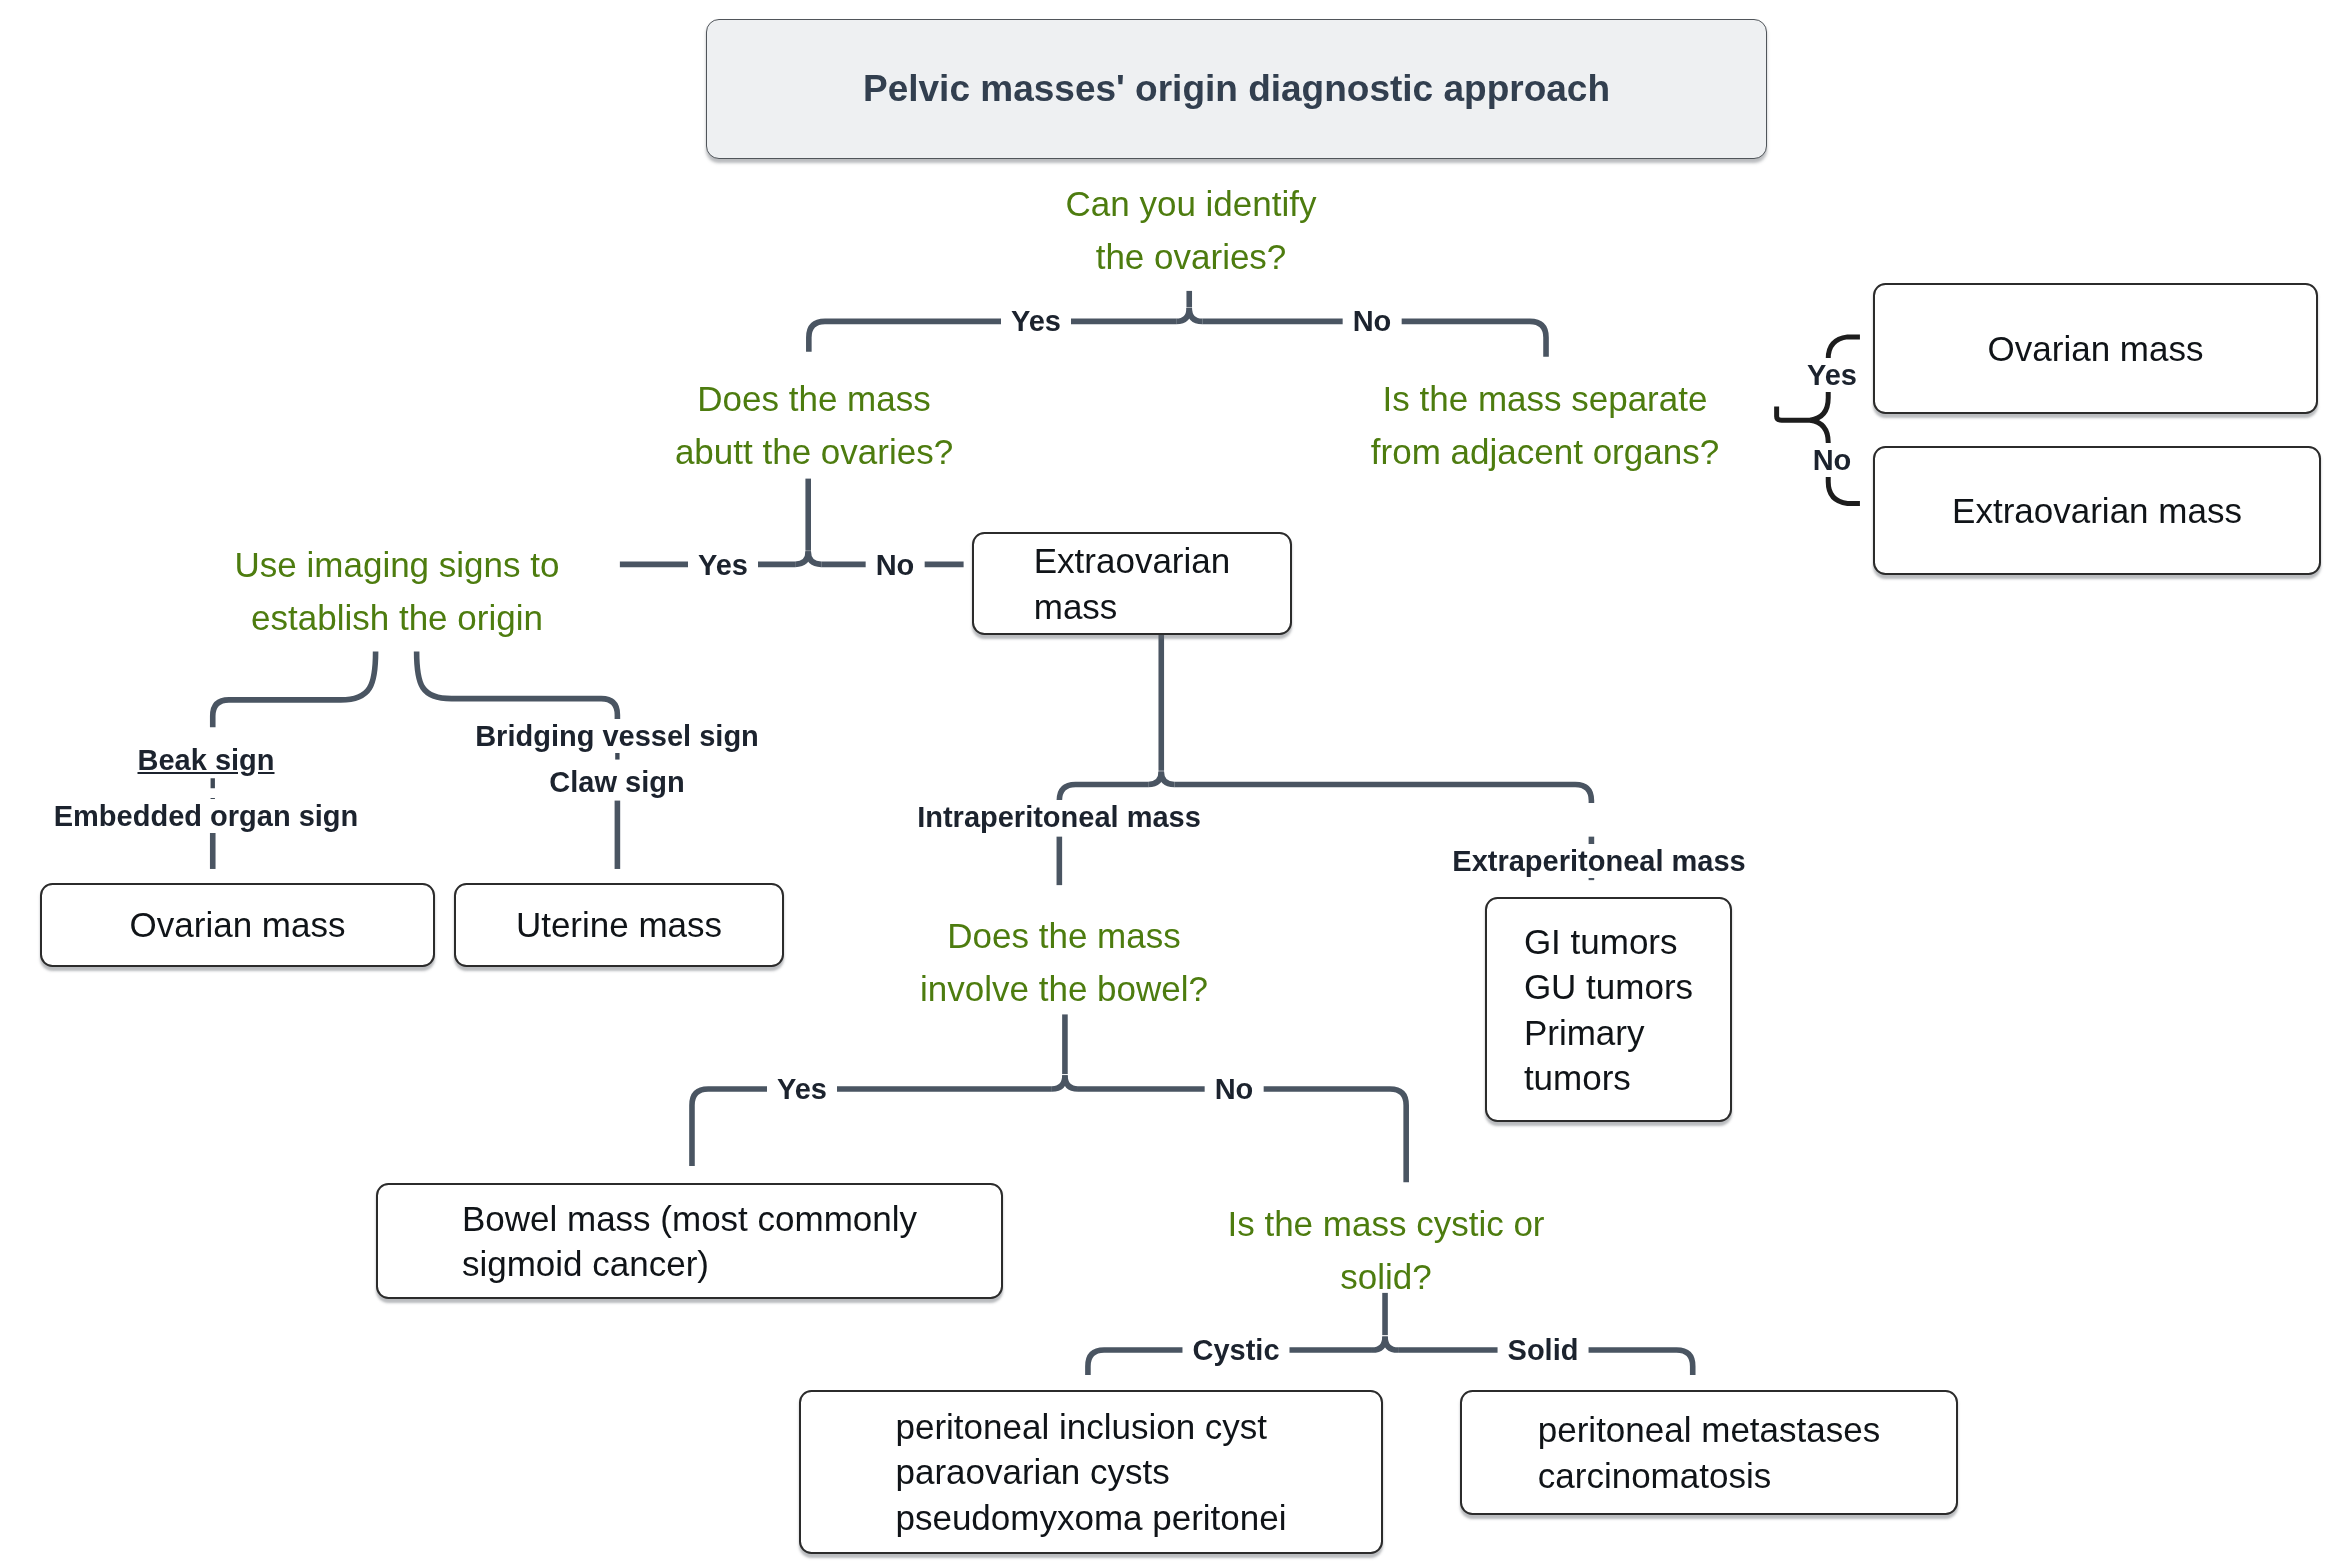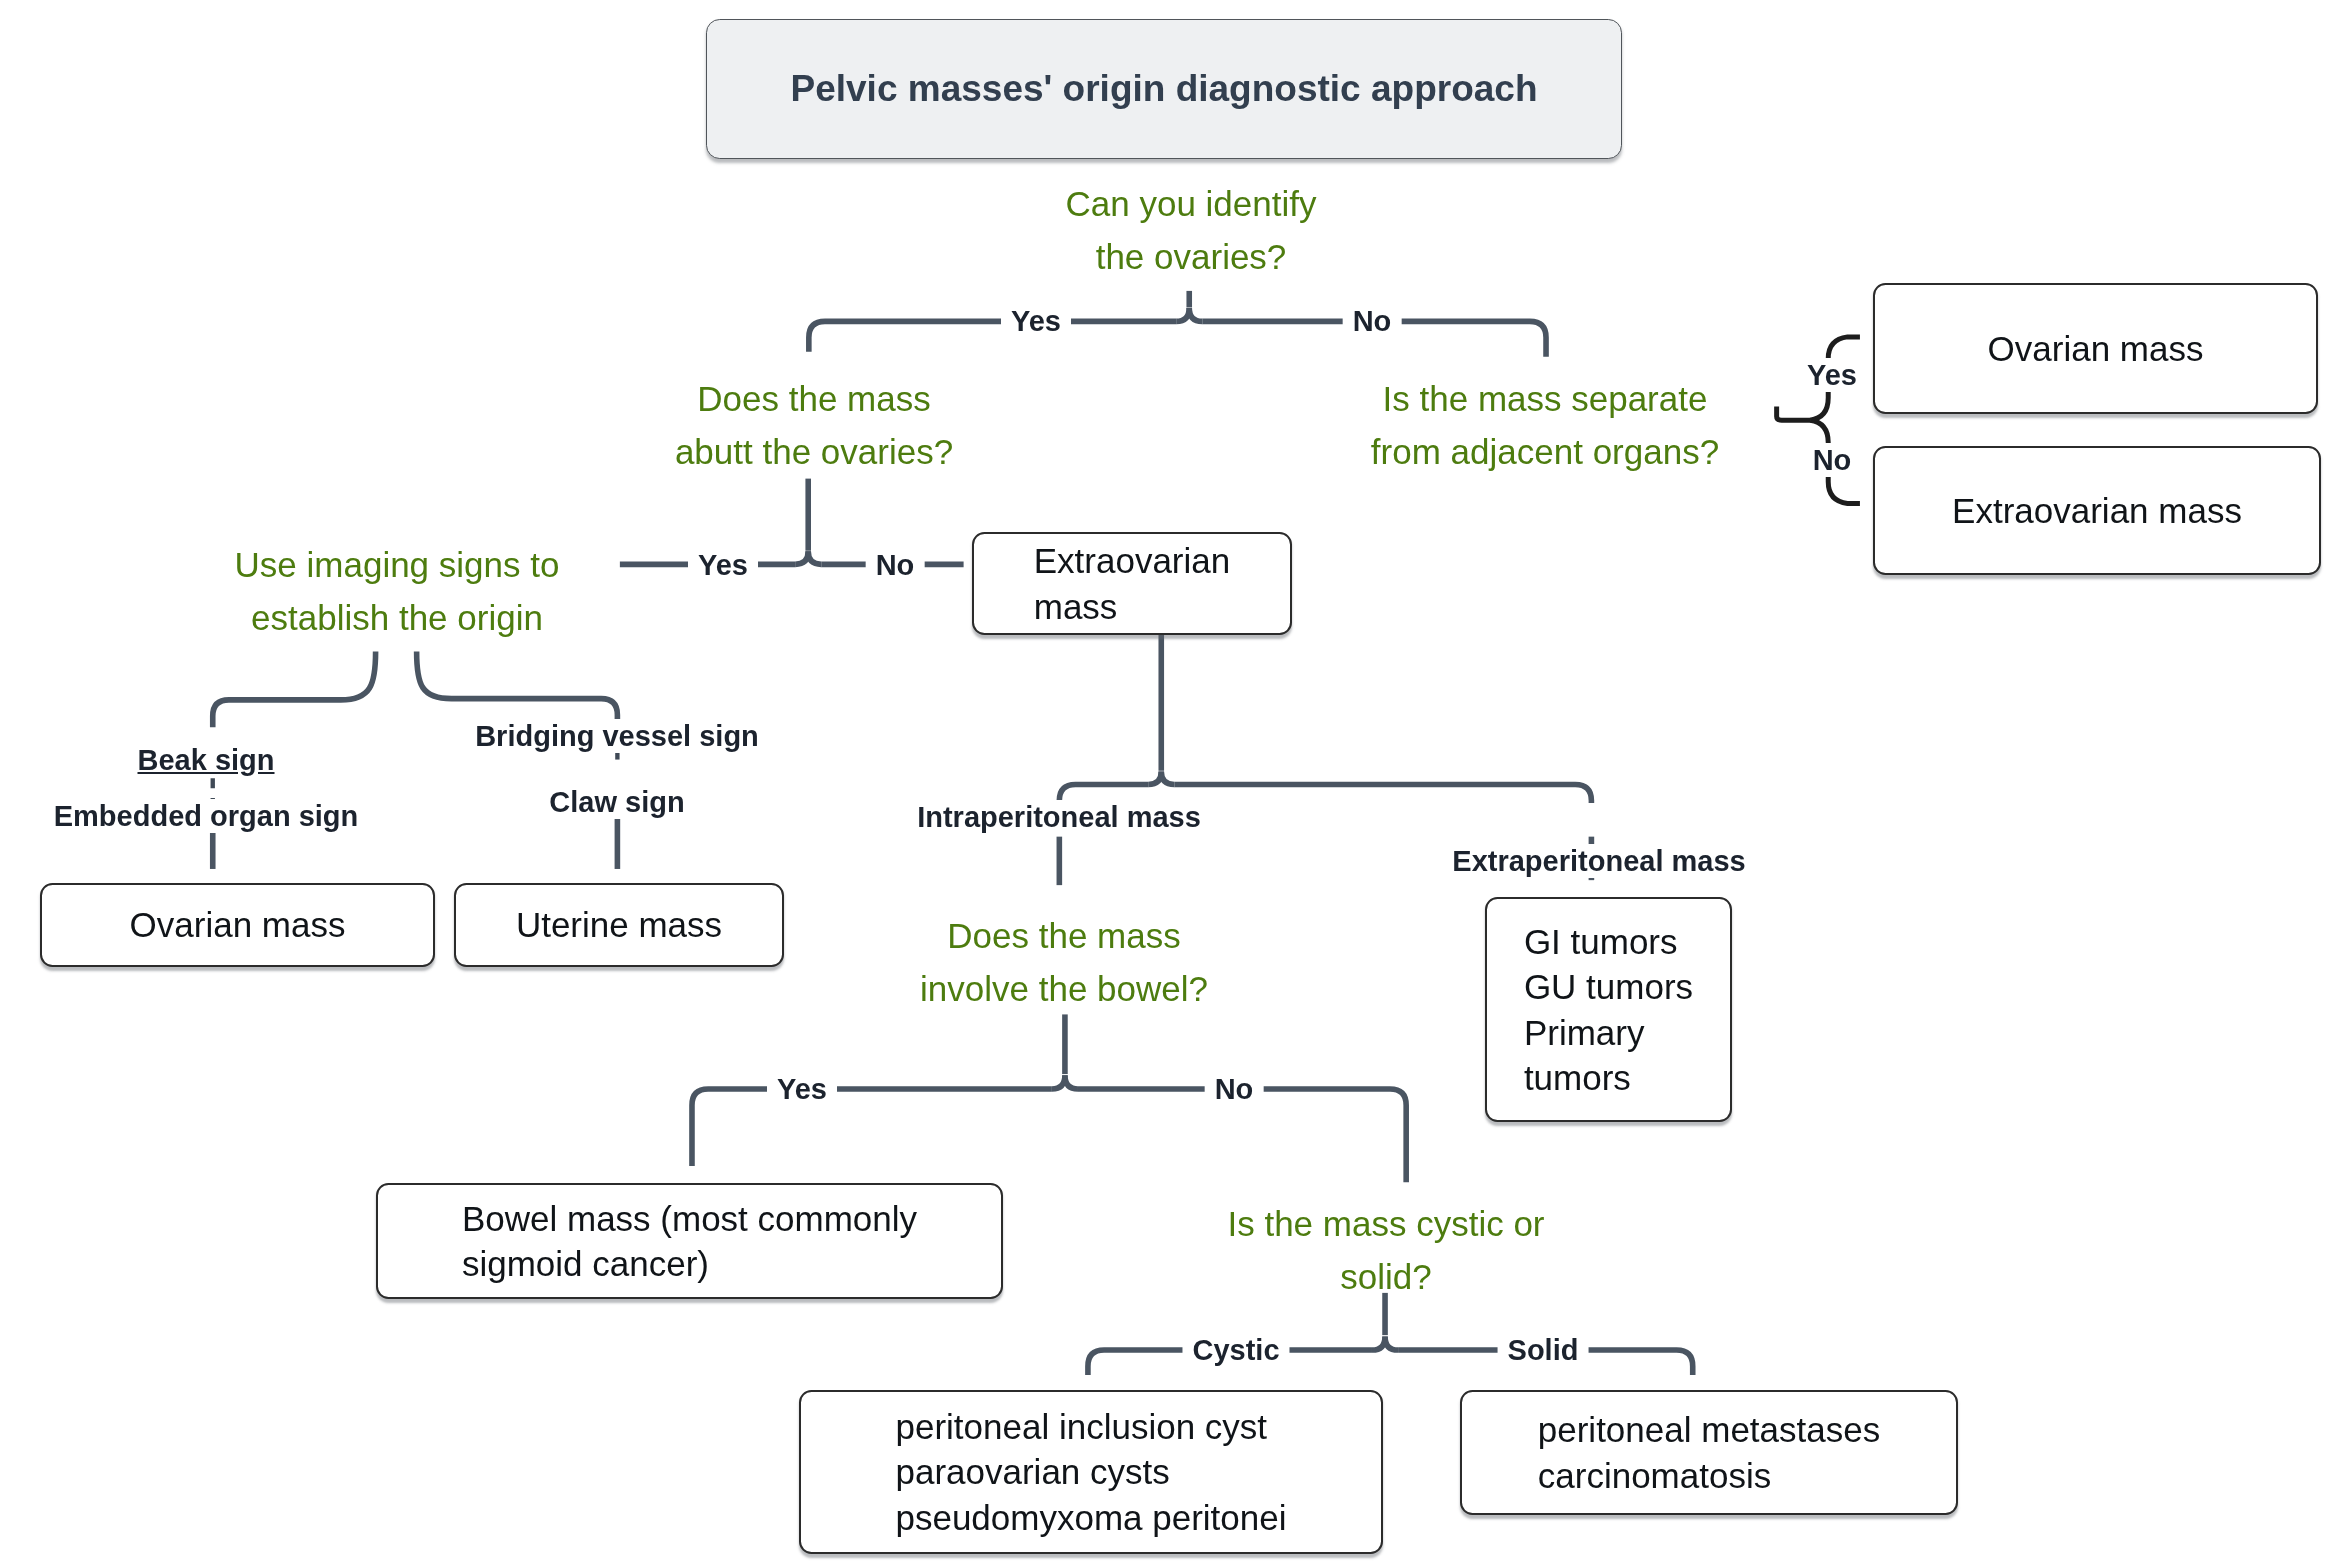--- a/index.html
+++ b/index.html
@@ -130,21 +130,21 @@
     <path class="line" d="M2207,2172 Q2228,2172 2228,2150"></path>
     <path class="line" d="M2249,2172 Q2228,2172 2228,2150"></path>
     <path class="line" d="M2207,2172 H1776 Q1750,2172 1750,2198 V2212" marker-end="url(#arr)"></path>
     <path class="line" d="M2249,2172 H2697 Q2723,2172 2723,2198 V2212" marker-end="url(#arr)"></path>
 
     <path class="bracket" d="M2858,654 V670 Q2858,676 2866,676 H2912"></path>
     <path class="bracket" d="M2912,676 Q2941,672 2941,640 V577 Q2941,546 2972,542 H2992" marker-end="url(#arrb)"></path>
     <path class="bracket" d="M2912,676 Q2941,680 2941,712 V775 Q2941,806 2972,810 H2992" marker-end="url(#arrb)"></path>
   </svg>
 
-  <div class="title-box" style="left:706px; top:18.7px; width:916px; height:140px;">
+  <div class="title-box" style="left:706px; top:18.7px; width:1061px; height:140px;border-radius:13px;">
     <span>Pelvic masses' origin diagnostic approach</span>
   </div>
 
   <div class="question" style="left:1191px; top:177px;">Can you identify
 the ovaries?</div>
   <div class="question" style="left:814px; top:372px;">Does the mass
 abutt the ovaries?</div>
   <div class="question" style="left:1545px; top:372px;">Is the mass separate
 from adjacent organs?</div>
   <div class="question" style="left:397px; top:538px;">Use imaging signs to
@@ -163,21 +163,21 @@
   <div class="blabel" style="left:802px; top:1089px;">Yes</div>
   <div class="blabel" style="left:1234px; top:1089px;">No</div>
   <div class="blabel" style="left:1236px; top:1350px;">Cystic</div>
   <div class="blabel" style="left:1543px; top:1350px;">Solid</div>
   <div class="blabel" style="left:1059px; top:817px;">Intraperitoneal mass</div>
   <div class="blabel" style="left:1599px; top:817px;margin-top:44px;">Extraperitoneal mass</div>
 
   <div class="blabel" style="left:206px; top:760px;text-decoration:underline;">Beak sign</div>
   <div class="blabel" style="left:206px; top:816px;">Embedded organ sign</div>
   <div class="blabel" style="left:617px; top:736px;">Bridging vessel sign</div>
-  <div class="blabel" style="left:617px; top:782px;margin-top:20px;">Claw sign</div>
+  <div class="blabel" style="left:617px; top:782px;">Claw sign</div>
 
   <div class="node" style="left:1873px; top:283px; width:445px; height:131px;">Ovarian mass</div>
   <div class="node" style="left:1873px; top:446px; width:448px; height:129px;">Extraovarian mass</div>
   <div class="node" style="left:972px; top:524px; width:320px; height:103px;margin-top:8px;">Extraovarian
 mass</div>
   <div class="node" style="left:40px; top:883px; width:395px; height:84px;">Ovarian mass</div>
   <div class="node" style="left:454px; top:883px; width:330px; height:84px;">Uterine mass</div>
   <div class="node" style="left:1485px; top:897px; width:247px; height:225px;">GI tumors
 GU tumors
 Primary

